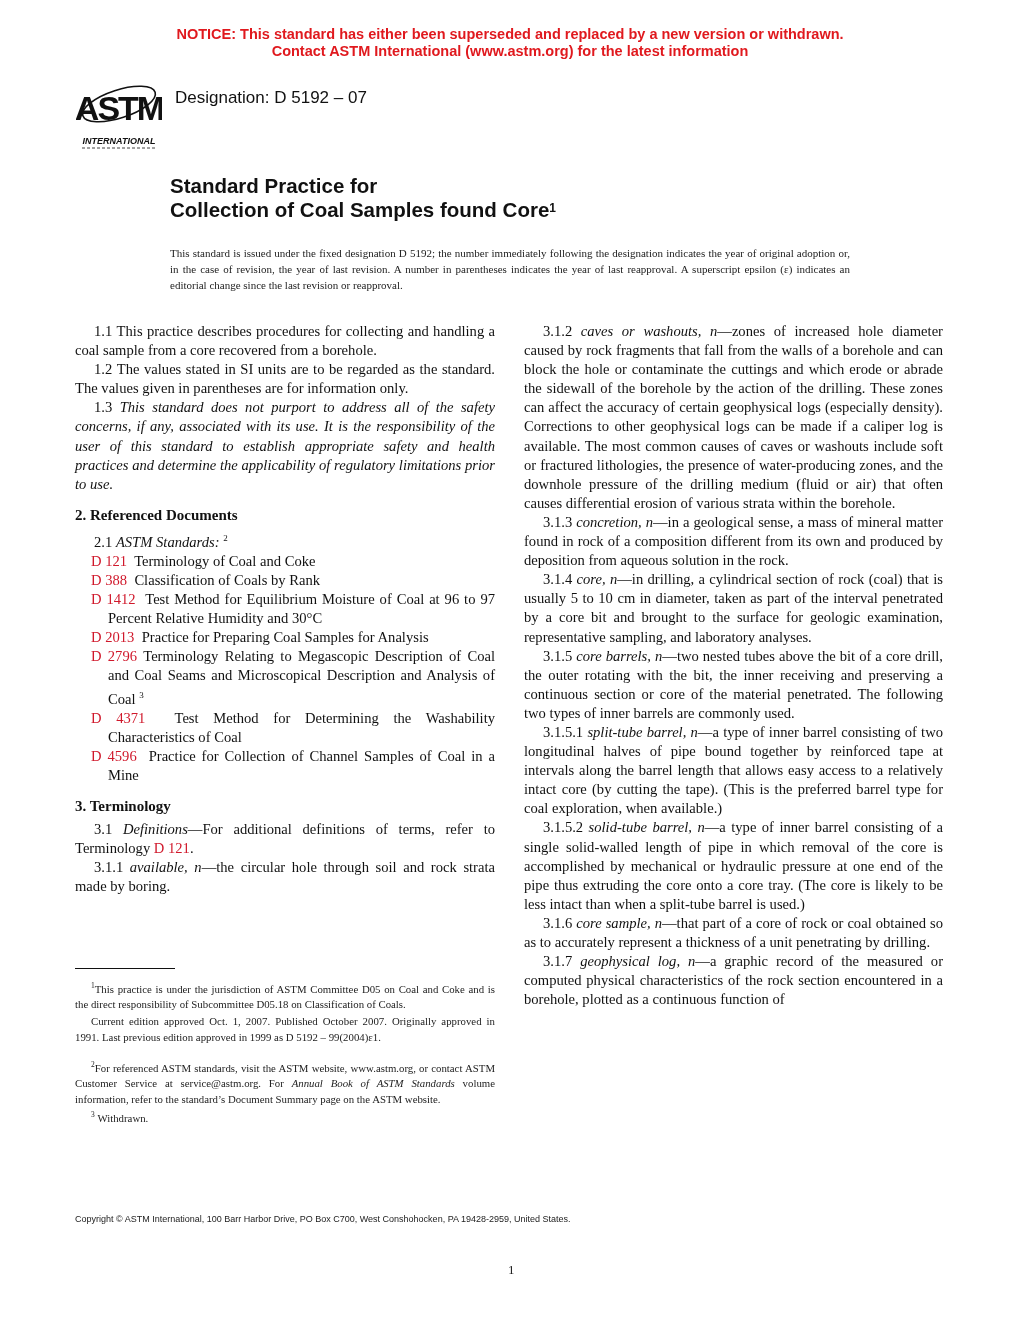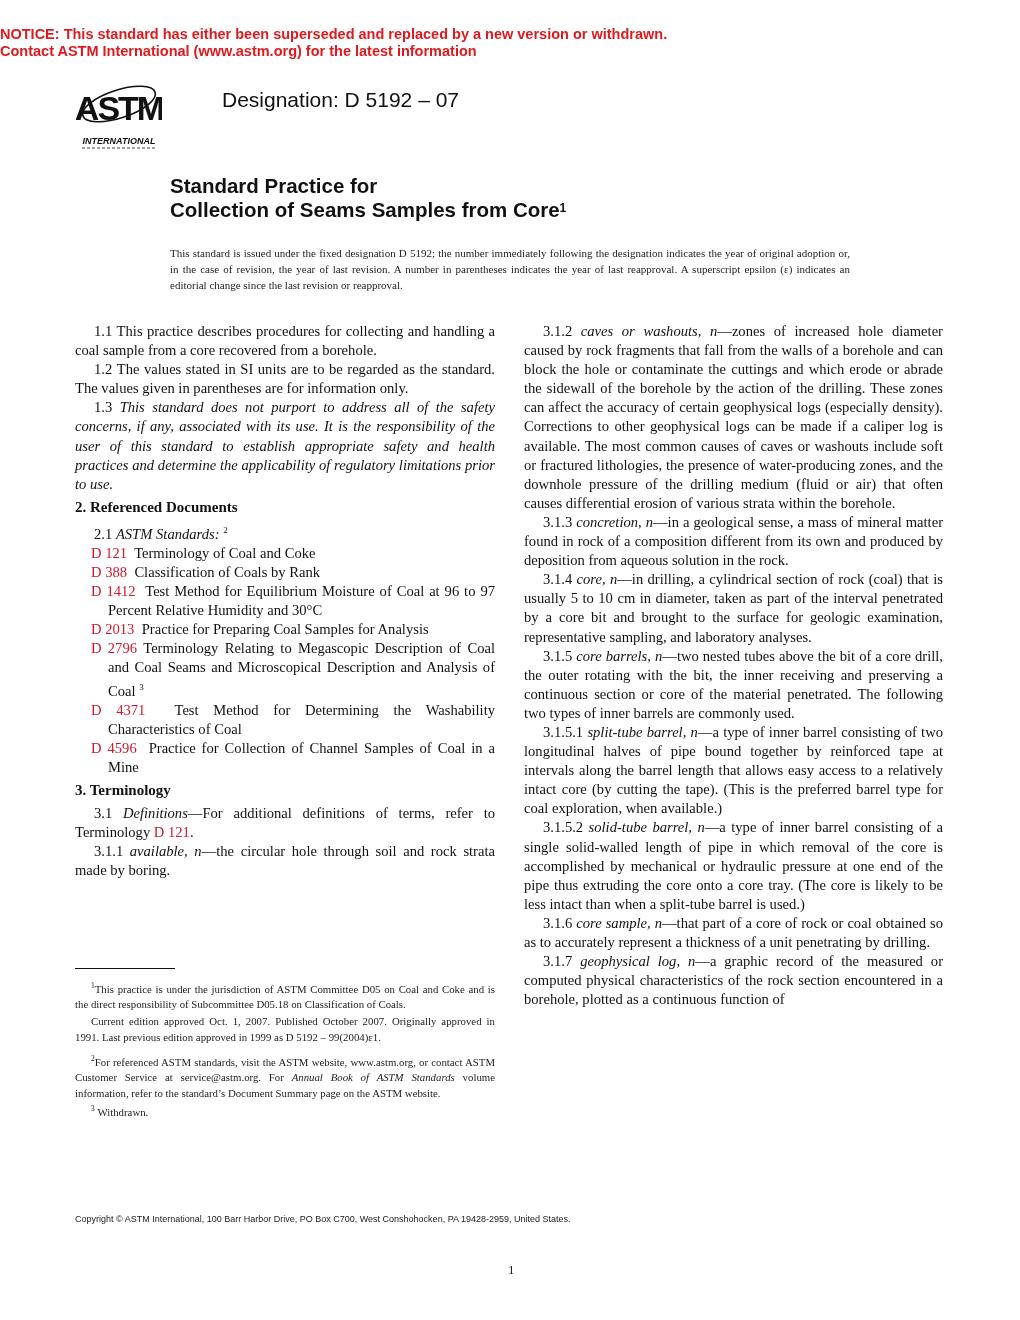--- a/index.html
+++ b/index.html
@@ -1,32 +1,32 @@
 <!DOCTYPE html>
 <html><head>
 <meta charset="utf-8">
 <style>
   html, body { margin: 0; padding: 0; background: #ffffff; }
   body { width: 1020px; height: 1320px; position: relative; overflow: hidden; color: #111; }
-  .notice { position: absolute; top: 26px; left: 0; width: 1020px; 
+  .notice { position: absolute; top: 26px; left: 0; width: 1020px; text-align: center;
     font-family: "Liberation Sans", sans-serif; font-weight: bold; font-size: 14.5px; line-height: 17px; color: #e0191e; }
   .logo { position: absolute; left: 76px; top: 76px; width: 86px; height: 76px; }
   .designation { position: absolute; left: 175px; top: 88px; font-family: "Liberation Sans", sans-serif;
-    font-size: 21px; color: #111; margin-left: 47px; }
+    font-size: 17px; color: #111; }
   .title { position: absolute; left: 170px; top: 174px; font-family: "Liberation Sans", sans-serif;
     font-weight: bold; font-size: 20.5px; line-height: 24px; color: #111; }
   .title sup { font-size: 12px; vertical-align: top; position: relative; top: -2px; }
   .issued { position: absolute; left: 170px; top: 245px; width: 680px; font-family: "Liberation Serif", serif;
     font-size: 11px; line-height: 16px; text-align: justify; color: #222; }
   .col { position: absolute; font-family: "Liberation Serif", serif; font-size: 14.6px; line-height: 19.1px;
     color: #111; text-align: justify; }
   .col.left { left: 75px; top: 322px; width: 420px; }
   .col.right { left: 524px; top: 322px; width: 419px; }
   .h { font-weight: bold; font-size: 15px; margin: 0 0 4px 0; }
-  .h.gap { margin-top: 4px; }
+  .h.gap { margin-top: 12px; }
   p { margin: 0; text-indent: 19px; }
   em { font-style: italic; }
   .ref { padding-left: 33px; text-indent: -17px; text-align: justify; }
   .ref .code { color: #d0182b; }
   .red { color: #d0182b; }
   .subsup { font-size: 9px; vertical-align: super; }
   .fnrule { position: absolute; left: 75px; top: 968px; width: 100px; border-top: 1px solid #111; }
   .footnotes { position: absolute; left: 75px; top: 978px; width: 420px; font-family: "Liberation Serif", serif;
     font-size: 10.8px; line-height: 15.4px; text-align: justify; color: #222; }
   .footnotes p { text-indent: 16px; }
@@ -47,21 +47,21 @@
   <ellipse cx="43" cy="28" rx="38" ry="14" fill="none" stroke="#111" stroke-width="1.6" transform="rotate(-18 43 28)"></ellipse>
   <text x="43" y="44" text-anchor="middle" font-family="Liberation Sans, sans-serif" font-weight="bold" font-size="34" fill="#111" letter-spacing="-2">ASTM</text>
   <text x="43" y="68" text-anchor="middle" font-family="Liberation Sans, sans-serif" font-weight="bold" font-style="italic" font-size="9" fill="#111">INTERNATIONAL</text>
   <line x1="6" y1="72" x2="80" y2="72" stroke="#111" stroke-width="0.8" stroke-dasharray="3 2"></line>
 </svg>
 
 <div class="designation">Designation: D 5192 – 07</div>
 
 <div class="title">
   <div>Standard Practice for</div>
-  <div><span>Collection of Seams Samples from Core</span><sup>1</sup></div>
+  <div><span>Collection of Coal Samples found Core</span><sup>1</sup></div>
 </div>
 
 <div class="issued">This standard is issued under the fixed designation D 5192; the number immediately following the designation indicates the year of original adoption or, in the case of revision, the year of last revision. A number in parentheses indicates the year of last reapproval. A superscript epsilon (ε) indicates an editorial change since the last revision or reapproval.</div>
 
 <div class="col left">
   <p><span>1.1</span>&nbsp;<span>This practice describes procedures for collecting and handling a coal sample from a core recovered from a borehole.</span></p>
   <p><span>1.2</span>&nbsp;<span>The values stated in SI units are to be regarded as the standard. The values given in parentheses are for information only.</span></p>
   <p><span>1.3</span>&nbsp;<em>This standard does not purport to address all of the safety concerns, if any, associated with its use. It is the responsibility of the user of this standard to establish appropriate safety and health practices and determine the applicability of regulatory limitations prior to use.</em></p>
 
   <div class="h gap">2.  Referenced Documents</div>
@@ -77,21 +77,21 @@
 
   <div class="h gap">3.  Terminology</div>
   <p><span>3.1</span>&nbsp;<em>Definitions</em><span>—For additional definitions of terms, refer to Terminology </span><span class="red">D 121</span><span>.</span></p>
   <p><span>3.1.1</span>&nbsp;<em>available</em><em>, n</em><span>—the circular hole through soil and rock strata made by boring.</span></p>
 </div>
 
 <div class="fnrule"></div>
 <div class="footnotes">
   <p><sup>1</sup><span>This practice is under the jurisdiction of ASTM Committee D05 on Coal and Coke and is the direct responsibility of Subcommittee D05.18 on Classification of Coals.</span></p>
   <p style="margin-top:2px">Current edition approved Oct. 1, 2007. Published October 2007. Originally approved in 1991. Last previous edition approved in 1999 as D 5192 – 99(2004)ε1.</p>
-  <p style="margin-top:6px"><sup>2</sup><span>For referenced ASTM standards, visit the ASTM website, www.astm.org, or contact ASTM Customer Service at service@astm.org. For </span><em>Annual Book of ASTM Standards</em><span> volume information, refer to the standard’s Document Summary page on the ASTM website.</span></p>
+  <p style="margin-top:12px"><sup>2</sup><span>For referenced ASTM standards, visit the ASTM website, www.astm.org, or contact ASTM Customer Service at service@astm.org. For </span><em>Annual Book of ASTM Standards</em><span> volume information, refer to the standard’s Document Summary page on the ASTM website.</span></p>
   <p><sup>3</sup>&nbsp;<span>Withdrawn.</span></p>
 </div>
 
 <div class="col right">
   <p><span>3.1.2</span>&nbsp;<em>caves or washouts</em><em>, n</em><span>—zones of increased hole diameter caused by rock fragments that fall from the walls of a borehole and can block the hole or contaminate the cuttings and which erode or abrade the sidewall of the borehole by the action of the drilling. These zones can affect the accuracy of certain geophysical logs (especially density). Corrections to other geophysical logs can be made if a caliper log is available. The most common causes of caves or washouts include soft or fractured lithologies, the presence of water-producing zones, and the downhole pressure of the drilling medium (fluid or air) that often causes differential erosion of various strata within the borehole.</span></p>
   <p><span>3.1.3</span>&nbsp;<em>concretion</em><em>, n</em><span>—in a geological sense, a mass of mineral matter found in rock of a composition different from its own and produced by deposition from aqueous solution in the rock.</span></p>
   <p><span>3.1.4</span>&nbsp;<em>core</em><em>, n</em><span>—in drilling, a cylindrical section of rock (coal) that is usually 5 to 10 cm in diameter, taken as part of the interval penetrated by a core bit and brought to the surface for geologic examination, representative sampling, and laboratory analyses.</span></p>
   <p><span>3.1.5</span>&nbsp;<em>core barrels</em><em>, n</em><span>—two nested tubes above the bit of a core drill, the outer rotating with the bit, the inner receiving and preserving a continuous section or core of the material penetrated. The following two types of inner barrels are commonly used.</span></p>
   <p><span>3.1.5.1</span>&nbsp;<em>split-tube barrel, n</em><span>—a type of inner barrel consisting of two longitudinal halves of pipe bound together by reinforced tape at intervals along the barrel length that allows easy access to a relatively intact core (by cutting the tape). (This is the preferred barrel type for coal exploration, when available.)</span></p>
   <p><span>3.1.5.2</span>&nbsp;<em>solid-tube barrel, n</em><span>—a type of inner barrel consisting of a single solid-walled length of pipe in which removal of the core is accomplished by mechanical or hydraulic pressure at one end of the pipe thus extruding the core onto a core tray. (The core is likely to be less intact than when a split-tube barrel is used.)</span></p>

